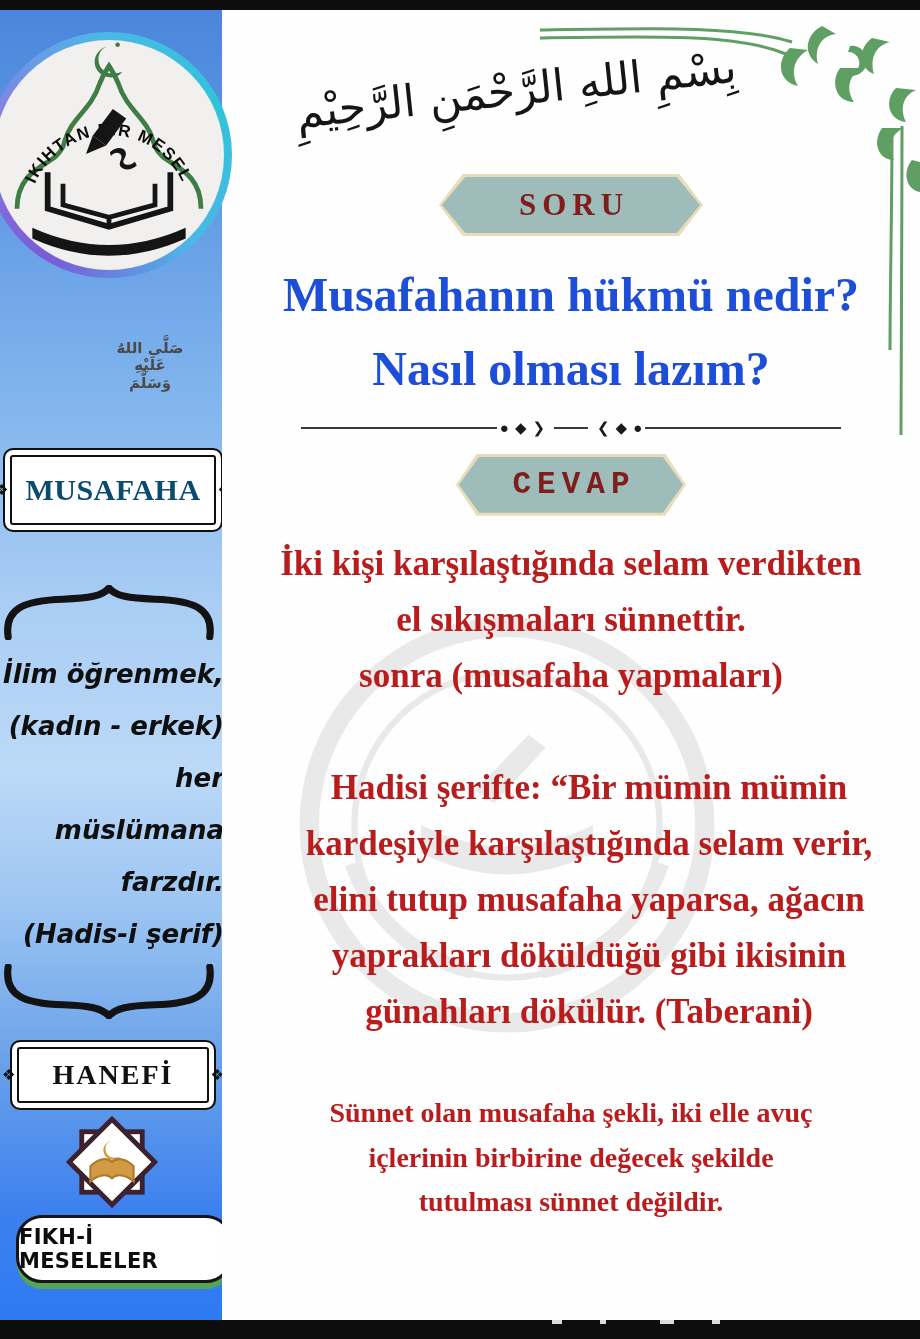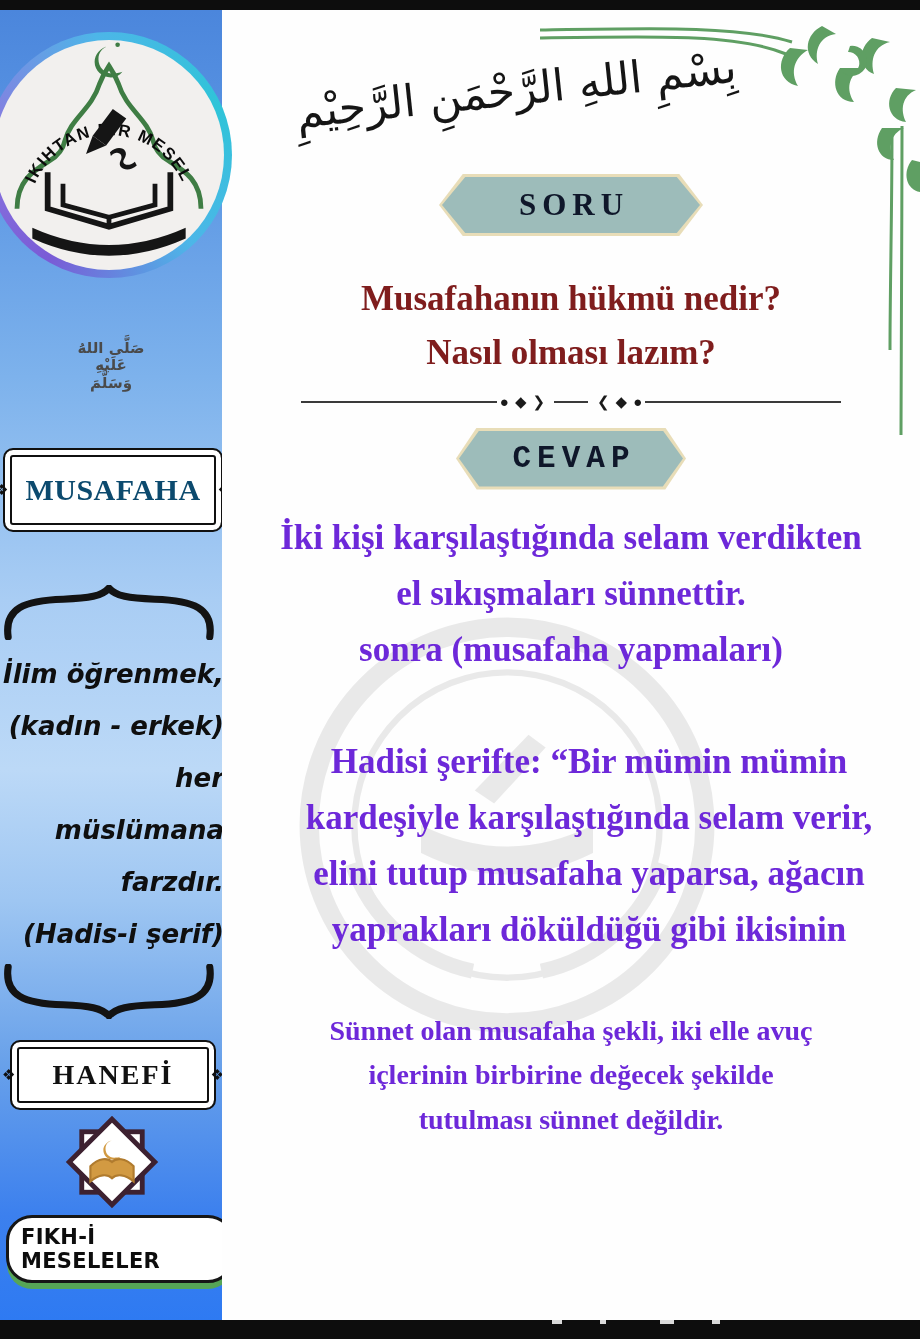--- a/index.html
+++ b/index.html
@@ -10,58 +10,58 @@
   .bottombar{position:absolute;left:0;top:1320px;width:920px;height:19px;background:#0d0d0d;}
   .bottombar .mark{position:absolute;top:0;height:4px;background:#fff;opacity:.85;}
   
   .sidebar{position:absolute;left:0;top:10px;width:222px;height:1310px;
     background:linear-gradient(180deg,#4b86dc 0%,#5c97e4 12%,#7db2ec 28%,#a9cdf4 45%,#bcd9f7 58%,#9ec6f2 68%,#6aa2ea 80%,#3c80ee 92%,#2e7af2 100%);}
   .logo-ring{position:absolute;left:-14px;top:22px;width:246px;height:246px;border-radius:50%;
     background:conic-gradient(from 210deg,#7a5bd6,#8a7ae0,#4db6e8,#2fc4d8,#4db6e8,#7a5bd6);
     display:flex;align-items:center;justify-content:center;z-index:6;}
   .logo-inner{width:230px;height:230px;border-radius:50%;background:#f2f0ee;display:flex;align-items:center;justify-content:center;}
   .salawat{position:absolute;left:0;top:330px;width:222px;text-align:center;color:#4a4a4a;
-    font-family:"DejaVu Sans",sans-serif;font-weight:bold;font-size:15px;line-height:1.15;}
+    font-family:"DejaVu Sans",sans-serif;font-weight:bold;font-size:15px;line-height:1.15;padding-left:39px;}
   .frame-badge{position:absolute;background:#fff;border:2px solid #101010;border-radius:10px;
     box-shadow:inset 0 0 0 5px #fff,inset 0 0 0 7px #101010;display:flex;align-items:center;justify-content:center;}
   .frame-badge .diamond{position:absolute;top:50%;transform:translateY(-50%);font-size:15px;color:#101010;line-height:1;}
   .frame-badge .diamond.left{left:-10px;}
   .frame-badge .diamond.right{right:-10px;}
   .musafaha{left:3px;top:438px;width:216px;height:80px;}
   .musafaha .label{color:#0c4a6e;font-size:30px;font-weight:bold;letter-spacing:.5px;}
   .hanefi{left:10px;top:1030px;width:202px;height:66px;}
   .hanefi .label{color:#111;font-size:28px;font-weight:bold;letter-spacing:2px;}
   .quote-block{position:absolute;left:0;top:575px;width:224px;text-align:center;}
   .quote-lines{margin:4px 0;color:#0f0f0f;font-family:"DejaVu Sans",sans-serif;
     font-weight:bold;font-style:italic;font-size:26px;line-height:2.0;text-align:right;}
   .star-wrap{position:absolute;left:58px;top:1098px;width:108px;height:108px;}
-  .fikh-pill{position:absolute;left:6px;top:1205px;width:210px;height:62px;background:#fff;
+  .fikh-pill{position:absolute;left:16px;top:1205px;width:210px;height:62px;background:#fff;
     border:3px solid #161616;border-radius:26px;box-shadow:0 7px 0 -1px #56a556;
-    display:flex;align-items:center;justify-content:center;padding-left:12px;}
+    display:flex;align-items:center;justify-content:center;}
   .fikh-pill .label{font-family:"DejaVu Sans",sans-serif;font-weight:bold;font-size:21px;color:#0d0d0d;letter-spacing:.3px;}
   
   .main{position:absolute;left:222px;top:10px;width:698px;height:1310px;background:#fefefe;}
   .watermark{position:absolute;left:70px;top:600px;width:430px;height:430px;opacity:.08;z-index:0;}
   .content{position:relative;z-index:2;text-align:center;}
   .bismillah{margin-top:14px;height:130px;display:flex;align-items:center;justify-content:center;}
   .bismillah span{font-family:"DejaVu Sans",sans-serif;font-size:44px;color:#151515;transform:rotate(-6deg);display:inline-block;margin-right:110px;}
   .corner-ornament{position:absolute;right:0;top:0;width:380px;height:470px;z-index:1;pointer-events:none;}
   .hexbadge{margin:0 auto;padding:3px;background:#e8ddb8;
     clip-path:polygon(9% 0,91% 0,100% 50%,91% 100%,9% 100%,0 50%);}
   .hexbadge .in{background:#9dbcba;clip-path:polygon(9% 0,91% 0,100% 50%,91% 100%,9% 100%,0 50%);
     display:flex;align-items:center;justify-content:center;width:100%;height:100%;box-sizing:border-box;}
   .soru-badge{width:258px;height:56px;margin-top:20px;}
   .cevap-badge{width:224px;height:56px;margin-top:18px;font-family:Liberation Mono, monospace;}
-  .hexbadge .txt{font-size:31px;font-weight:bold;color:#0f172a;letter-spacing:6px;padding-left:6px;}
-  .question{margin-top:36px;font-size:35px;font-weight:bold;color:#7f1d1d;line-height:1.55;}
+  .hexbadge .txt{font-size:31px;font-weight:bold;color:#7f1d1d;letter-spacing:6px;padding-left:6px;}
+  .question{margin-top:22px;font-size:48px;font-weight:bold;color:#1d4ed8;line-height:1.55;}
   .divider{display:flex;align-items:center;justify-content:center;width:540px;margin:14px auto 0;color:#1a1a1a;}
   .divider .line{flex:1;height:2px;background:#3a3a3a;}
   .divider .shortline{width:34px;height:2px;background:#3a3a3a;margin:0 6px;}
   .divider .orn{font-size:15px;margin:0 3px;line-height:1;}
-  .para{font-weight:bold;color:#6d28d9;line-height:1.6;}
+  .para{font-weight:bold;color:#b91c1c;line-height:1.6;}
   .p1{margin-top:20px;font-size:35px;}
   .p2{margin-top:56px;font-size:35px;margin-left:36px;}
   .p3{margin-top:51px;font-size:28px;}
 </style>
 </head>
 <body>
 
 <div class="sheet">
 
   <div class="topbar"></div>
@@ -219,20 +219,21 @@
         <div>İki kişi karşılaştığında selam verdikten</div>
         <div>el sıkışmaları sünnettir.</div>
         <div>sonra (musafaha yapmaları)</div>
       </div>
 
       <div class="para p2">
         <div>Hadisi şerifte: “Bir mümin mümin</div>
         <div>kardeşiyle karşılaştığında selam verir,</div>
         <div>elini tutup musafaha yaparsa, ağacın</div>
         <div>yaprakları döküldüğü gibi ikisinin</div>
+        <div>günahları dökülür. (Taberani)</div>
       </div>
 
       <div class="para p3">
         <div>Sünnet olan musafaha şekli, iki elle avuç</div>
         <div>içlerinin birbirine değecek şekilde</div>
         <div>tutulması sünnet değildir.</div>
       </div>
 
     </div>
   </div>

